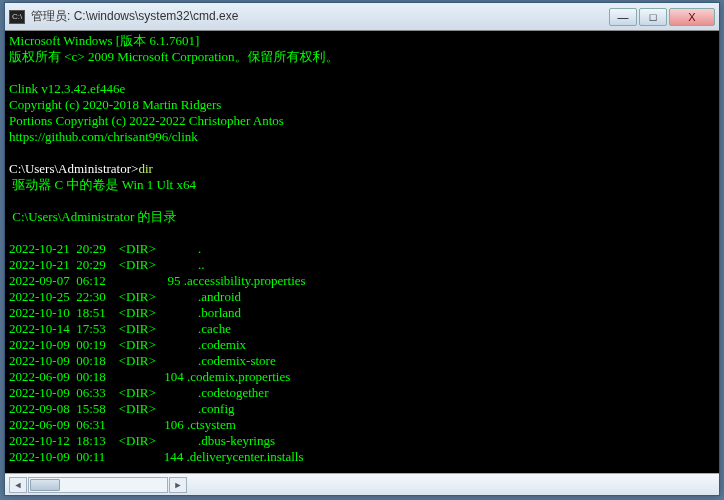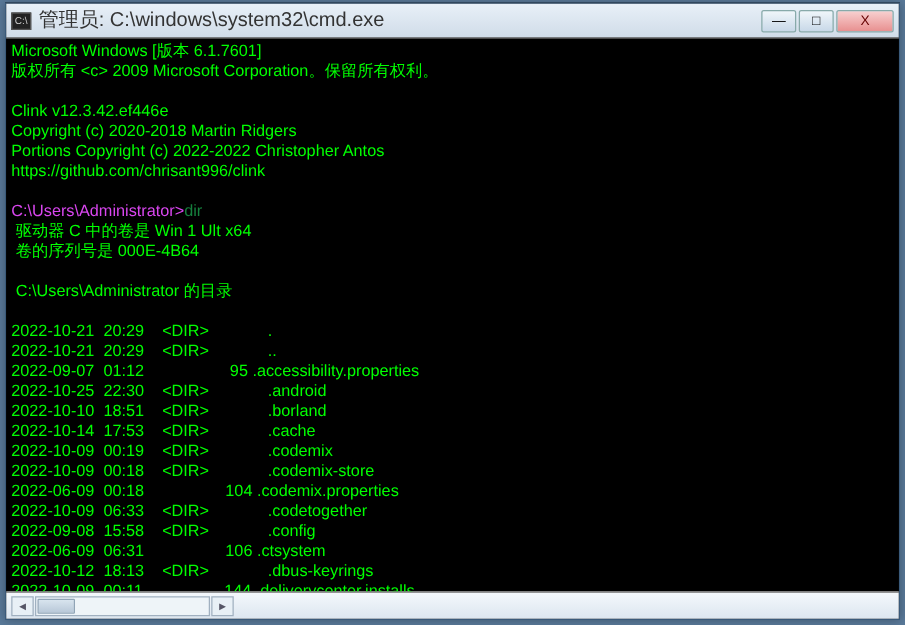--- a/index.html
+++ b/index.html
@@ -1,29 +1,29 @@
 <!DOCTYPE html>
 <html><head>
 <meta charset="utf-8">
 <style>
 *{margin:0;padding:0;box-sizing:border-box}
 body{background:#5a7a9a;font-family:Arial,sans-serif;width:724px;height:500px;overflow:hidden;position:relative}
 .window{position:absolute;left:4px;top:2px;width:716px;height:494px;background:#000;border:1px solid #3a5a7a;box-shadow:0 0 8px rgba(0,0,0,.3)}
 .titlebar{height:28px;background:linear-gradient(#e8f0f8,#d0dce8);display:flex;align-items:center;padding:0 4px;border-bottom:1px solid #888}
 .icon-box{width:16px;height:14px;background:#222;border:1px solid #555;margin-right:6px;display:flex;align-items:center;justify-content:center}
 .icon-inner{font-size:8px;color:#ccc;line-height:1}
-.title{flex:1;font-size:16px;color:#333}
+.title{flex:1;font-size:12px;color:#333}
 .win-btns{display:flex;gap:2px}
 .wb{width:28px;height:18px;border:1px solid #8aa;border-radius:2px;display:flex;align-items:center;justify-content:center;font-size:11px;cursor:pointer}
 .wb-min,.wb-max{background:linear-gradient(#f0f6fa,#c8d8e8)}
 .wb-close{width:46px;background:linear-gradient(#f8d0d0,#e89090);color:#600}
-.term{height:442px;background:#000;overflow:hidden;padding:2px 4px;font-family:Liberation Sans, sans-serif;font-size:13px;line-height:16px}
+.term{height:442px;background:#000;overflow:hidden;padding:2px 4px;font-family:Liberation Serif, serif;font-size:13px;line-height:16px}
 .line{white-space:pre;color:#0f0}
-.cyan{color:#d946ef}
-.yellow{color:#15803d}
+.cyan{color:#ffffff}
+.yellow{color:#bef264}
 .statusbar{height:22px;background:linear-gradient(#f4f8fc,#dce6f0);border-top:1px solid #aaa;display:flex;align-items:center;padding:0 4px}
 .sb-left,.sb-right{width:18px;height:16px;border:1px solid #a0b0c0;background:#e8f0f6;display:flex;align-items:center;justify-content:center;font-size:9px;color:#556}
 .sb-track{flex:0 0 140px;height:16px;border:1px solid #a0b0c0;background:#eef4f8;margin:0 1px;position:relative}
 .sb-thumb{position:absolute;left:1px;top:1px;width:30px;height:12px;background:linear-gradient(#d8e4ee,#b8c8d8);border:1px solid #90a4b6;border-radius:1px}
 </style>
 </head>
 <body>
 
 <div class="window">
   <div class="titlebar">
@@ -41,27 +41,26 @@
       <div class="line">Microsoft Windows [版本 6.1.7601]</div>
       <div class="line">版权所有 &lt;c&gt; 2009 Microsoft Corporation。保留所有权利。</div>
       <div class="line">&nbsp;</div>
       <div class="line">Clink v12.3.42.ef446e</div>
       <div class="line">Copyright (c) 2020-2018 Martin Ridgers</div>
       <div class="line">Portions Copyright (c) 2022-2022 Christopher Antos</div>
       <div class="line">https://github.com/chrisant996/clink</div>
       <div class="line">&nbsp;</div>
       <div class="line"><span class="cyan">C:\Users\Administrator&gt;</span><span class="yellow">dir</span></div>
       <div class="line"> 驱动器 C 中的卷是 Win 1 Ult x64</div>
-      <div class="line"> 卷的序列号是 000E-4B64</div>
       <div class="line">&nbsp;</div>
       <div class="line"> C:\Users\Administrator 的目录</div>
       <div class="line">&nbsp;</div>
       <div class="line">2022-10-21  20:29    &lt;DIR&gt;             .</div>
       <div class="line">2022-10-21  20:29    &lt;DIR&gt;             ..</div>
-      <div class="line">2022-09-07  01:12                   95 .accessibility.properties</div>
+      <div class="line">2022-09-07  06:12                   95 .accessibility.properties</div>
       <div class="line">2022-10-25  22:30    &lt;DIR&gt;             .android</div>
       <div class="line">2022-10-10  18:51    &lt;DIR&gt;             .borland</div>
       <div class="line">2022-10-14  17:53    &lt;DIR&gt;             .cache</div>
       <div class="line">2022-10-09  00:19    &lt;DIR&gt;             .codemix</div>
       <div class="line">2022-10-09  00:18    &lt;DIR&gt;             .codemix-store</div>
       <div class="line">2022-06-09  00:18                  104 .codemix.properties</div>
       <div class="line">2022-10-09  06:33    &lt;DIR&gt;             .codetogether</div>
       <div class="line">2022-09-08  15:58    &lt;DIR&gt;             .config</div>
       <div class="line">2022-06-09  06:31                  106 .ctsystem</div>
       <div class="line">2022-10-12  18:13    &lt;DIR&gt;             .dbus-keyrings</div>

